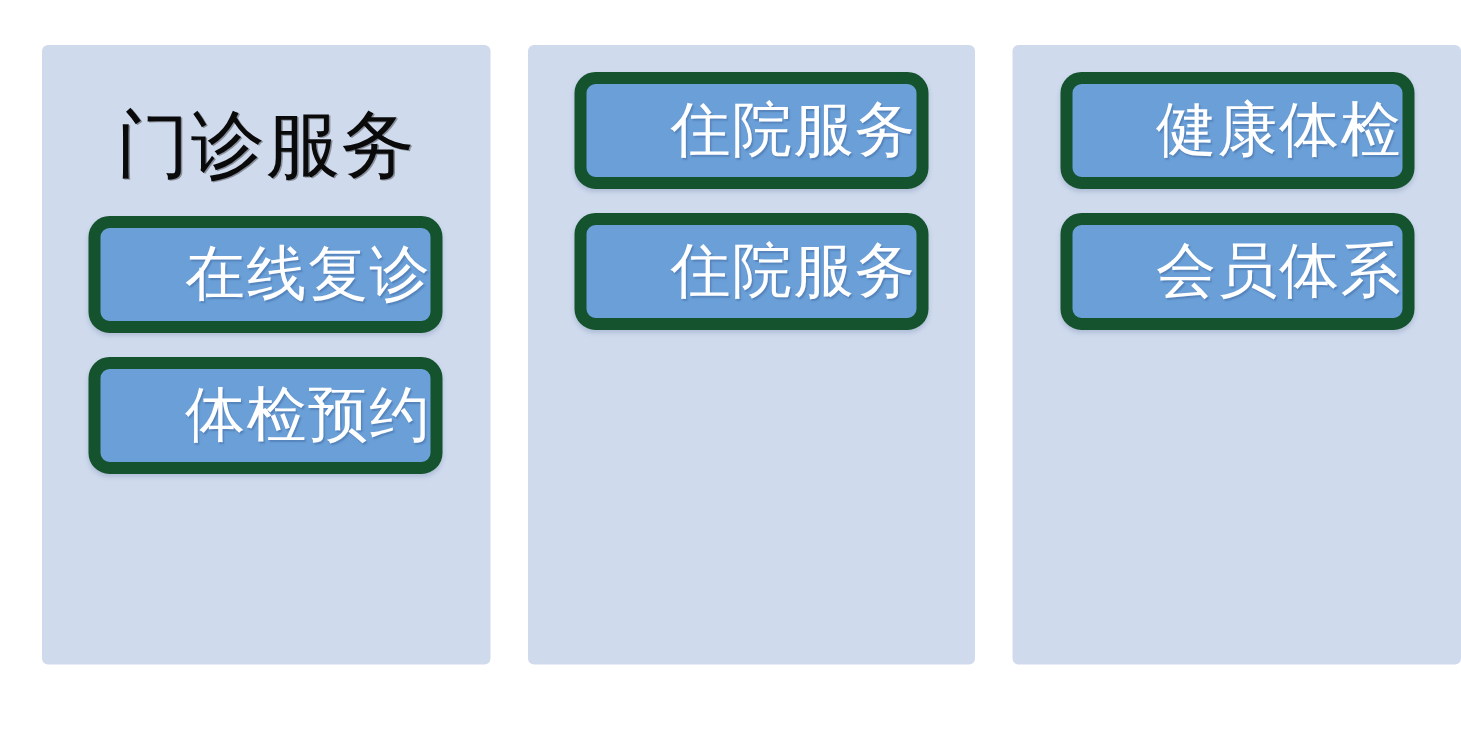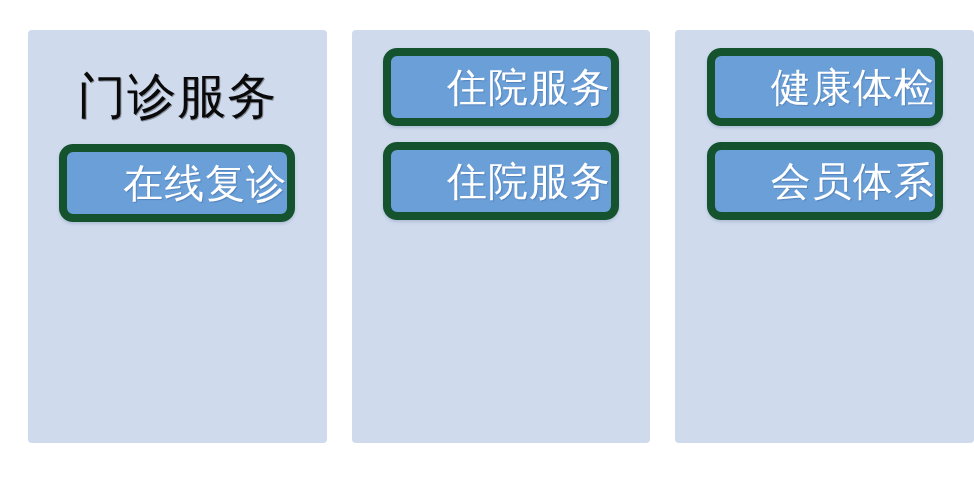--- a/index.html
+++ b/index.html
@@ -97,20 +97,23 @@
 
 <div id="board">
   <div class="columns">
 
     <div class="panel">
       <div class="panel-title">门诊服务</div>
       <div class="tile-list">
         <div class="tile">
           <span class="tile-label">在线复诊</span>
         </div>
+        <div class="tile">
+          <span class="tile-label">体检预约</span>
+        </div>
       </div>
     </div>
 
     <div class="panel">
       <div class="tile-list">
         <div class="tile">
           <span class="tile-label">住院服务</span>
         </div>
         <div class="tile">
           <span class="tile-label">住院服务</span>

